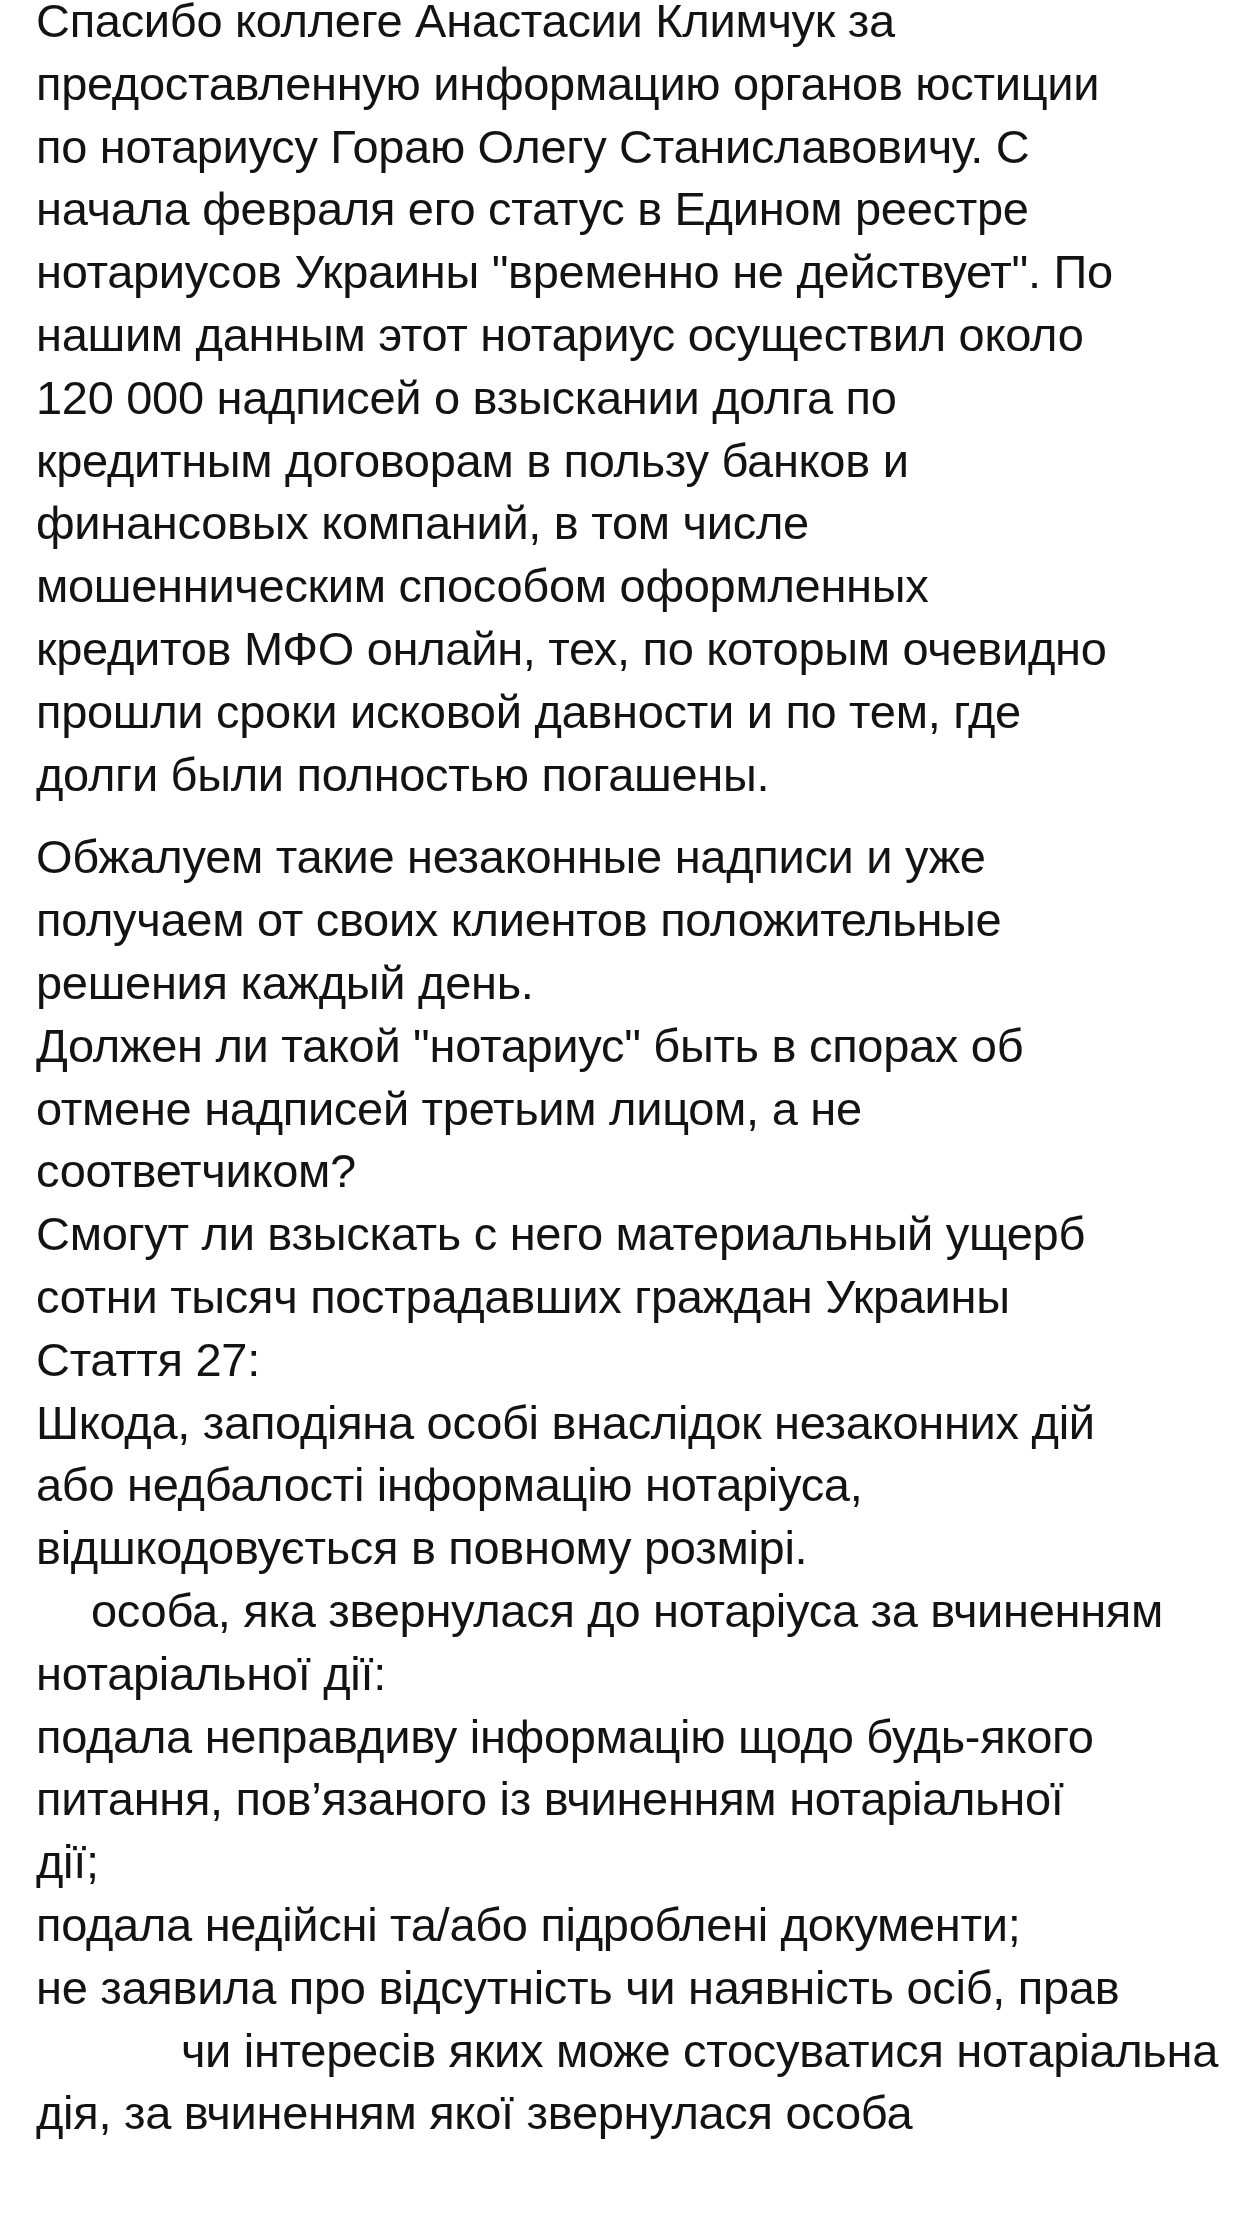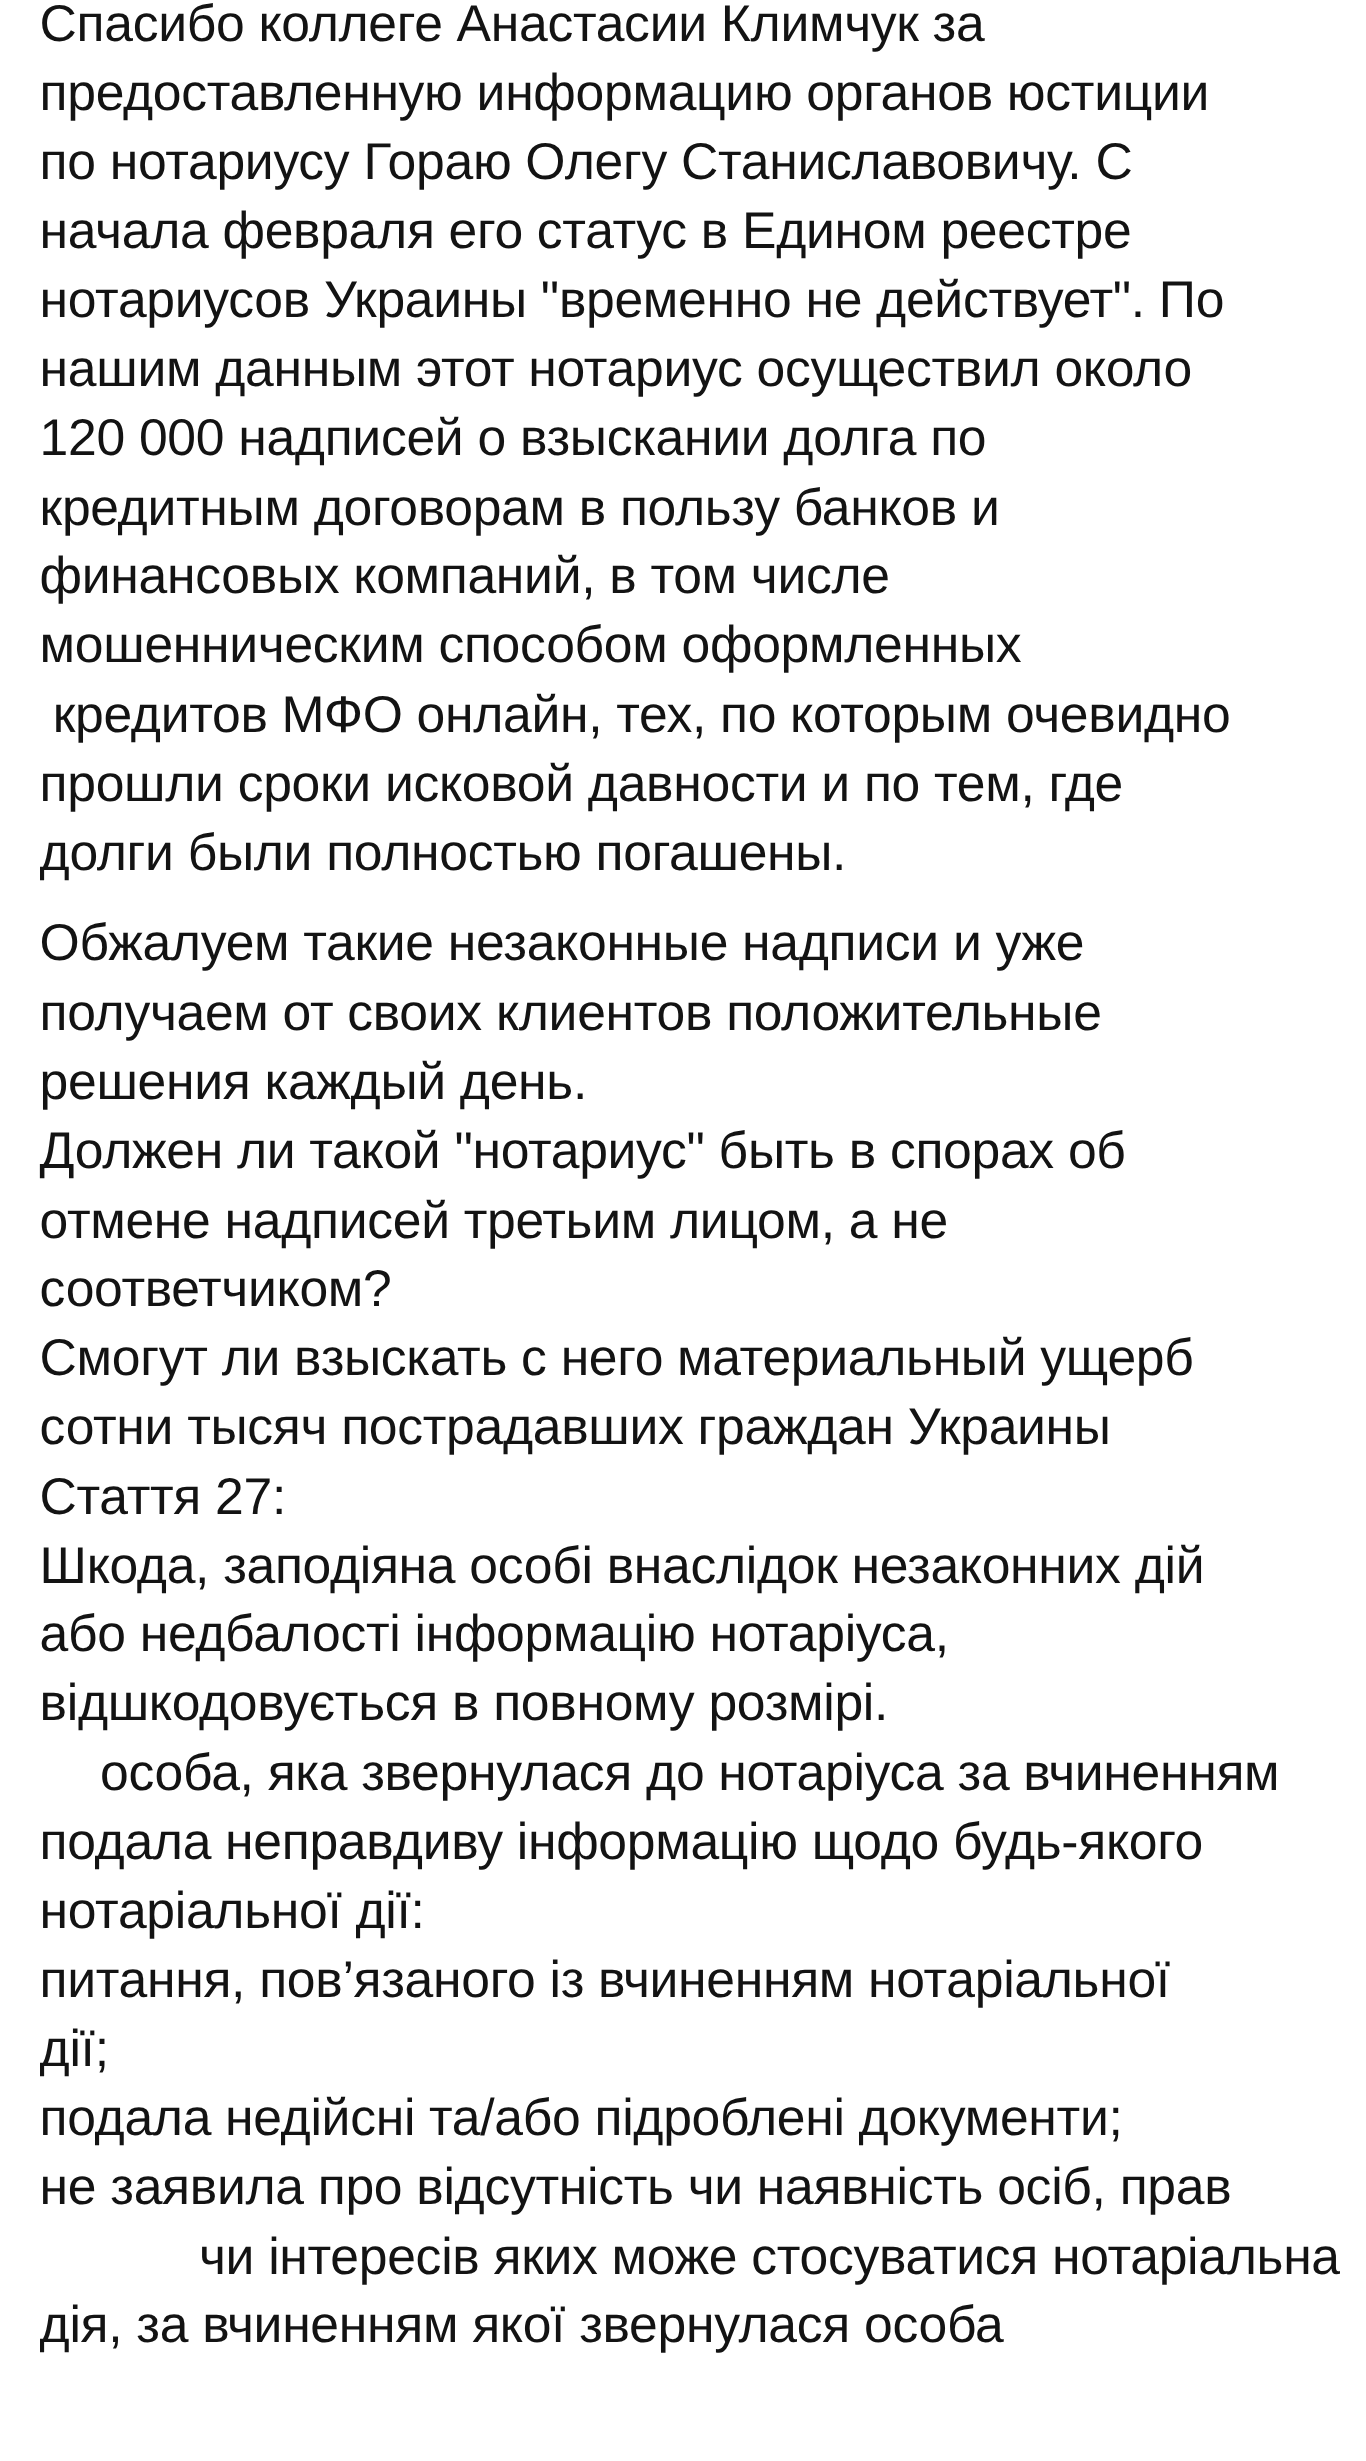--- a/index.html
+++ b/index.html
@@ -34,37 +34,37 @@
     <div class="line" style="color: rgb(19, 19, 19);">Спасибо коллеге Анастасии Климчук за</div>
     <div class="line" style="color: rgb(19, 19, 19);">предоставленную информацию органов юстиции</div>
     <div class="line" style="color: rgb(19, 19, 19);">по нотариусу Гораю Олегу Станиславовичу. С</div>
     <div class="line" style="color: rgb(19, 19, 19);">начала февраля его статус в Едином реестре</div>
     <div class="line" style="color: rgb(19, 19, 19);">нотариусов Украины "временно не действует". По</div>
     <div class="line" style="color: rgb(19, 19, 19);">нашим данным этот нотариус осуществил около</div>
     <div class="line" style="color: rgb(19, 19, 19);">120 000 надписей о взыскании долга по</div>
     <div class="line" style="color: rgb(19, 19, 19);">кредитным договорам в пользу банков и</div>
     <div class="line" style="color: rgb(19, 19, 19);">финансовых компаний, в том числе</div>
     <div class="line" style="color: rgb(19, 19, 19);">мошенническим способом оформленных</div>
-    <div class="line" style="color: rgb(19, 19, 19); margin-left: 12px;">кредитов МФО онлайн, тех, по которым очевидно</div>
+    <div class="line" style="color: rgb(19, 19, 19);">кредитов МФО онлайн, тех, по которым очевидно</div>
     <div class="line" style="color: rgb(19, 19, 19);">прошли сроки исковой давности и по тем, где</div>
     <div class="line" style="color: rgb(19, 19, 19);">долги были полностью погашены.</div>
     <div class="line" style="color: rgb(19, 19, 19); margin-top: 20px;">Обжалуем такие незаконные надписи и уже</div>
     <div class="line" style="color: rgb(19, 19, 19);">получаем от своих клиентов положительные</div>
     <div class="line" style="color: rgb(19, 19, 19);">решения каждый день.</div>
     <div class="line" style="color: rgb(19, 19, 19);">Должен ли такой "нотариус" быть в спорах об</div>
     <div class="line" style="color: rgb(19, 19, 19);">отмене надписей третьим лицом, а не</div>
     <div class="line" style="color: rgb(19, 19, 19);">соответчиком?</div>
     <div class="line" style="color: rgb(19, 19, 19);">Смогут ли взыскать с него материальный ущерб</div>
     <div class="line" style="color: rgb(19, 19, 19);">сотни тысяч пострадавших граждан Украины</div>
     <div class="line" style="color: rgb(19, 19, 19);">Стаття 27:</div>
     <div class="line" style="color: rgb(19, 19, 19);">Шкода, заподіяна особі внаслідок незаконних дій</div>
     <div class="line" style="color: rgb(19, 19, 19);">або недбалості інформацію нотаріуса,</div>
     <div class="line" style="color: rgb(19, 19, 19);">відшкодовується в повному розмірі.</div>
     <div class="line" style="color: rgb(19, 19, 19); text-align: center;">особа, яка звернулася до нотаріуса за вчиненням</div>
+    <div class="line" style="color: rgb(19, 19, 19);">нотаріальної дії:</div>
     <div class="line" style="color: rgb(19, 19, 19);">подала неправдиву інформацію щодо будь-якого</div>
-    <div class="line" style="color: rgb(19, 19, 19);">нотаріальної дії:</div>
     <div class="line" style="color: rgb(19, 19, 19);">питання, пов’язаного із вчиненням нотаріальної</div>
     <div class="line" style="color: rgb(19, 19, 19);">дії;</div>
     <div class="line" style="color: rgb(19, 19, 19);">подала недійсні та/або підроблені документи;</div>
     <div class="line" style="color: rgb(19, 19, 19);">не заявила про відсутність чи наявність осіб, прав</div>
     <div class="line" style="color: rgb(19, 19, 19); text-align: right;">чи інтересів яких може стосуватися нотаріальна</div>
     <div class="line" style="color: rgb(19, 19, 19);">дія, за вчиненням якої звернулася особа</div>
   </div>
 
 </body></html>

